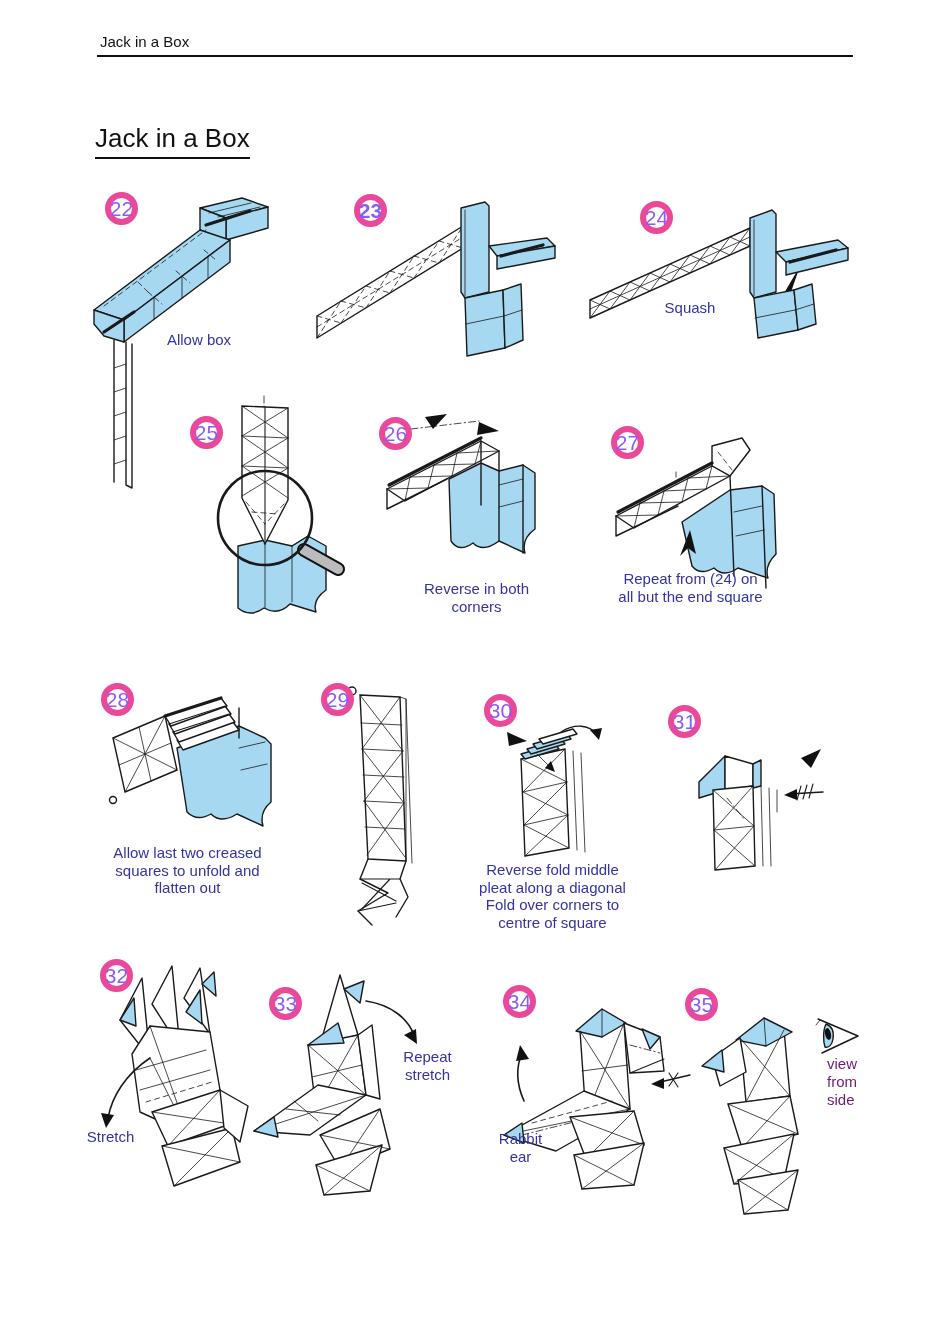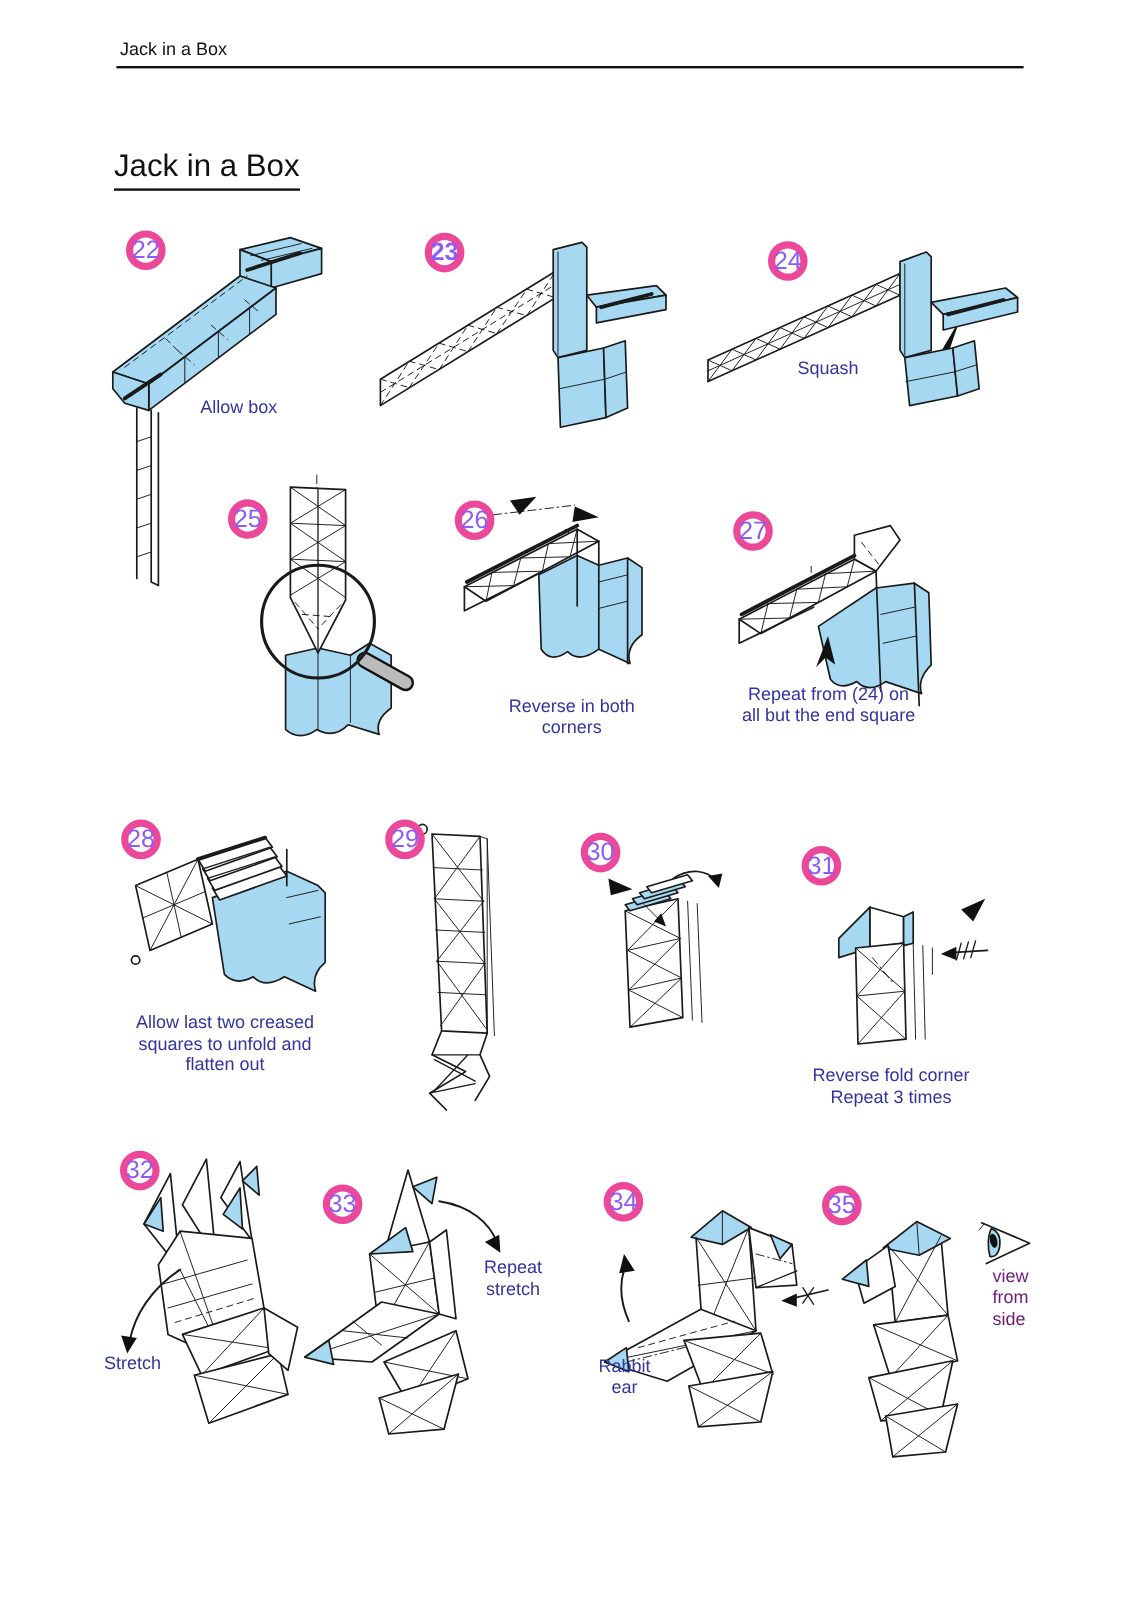--- a/index.html
+++ b/index.html
@@ -191,38 +191,40 @@
     <path class="ln thin" d="M70,33 L74,132 M78,35 L82,134"></path>
     <path class="ln thin" d="M20,74 L64,64 M21,107 L65,97"></path>
     <path class="ln thin" d="M18,41 L64,64 M62,31 L20,74 M20,74 L65,97 M64,64 L21,107 M21,107 L66,130 M65,97 L22,138"></path>
     <polygon class="ln blue" points="18,36 52,26 56,31 22,41"></polygon>
     <polygon class="ln blue" points="24,31 58,21 62,26 28,36"></polygon>
     <polygon class="ln blue" points="30,26 64,16 68,21 34,31"></polygon>
     <polygon class="ln white" points="36,21 70,11 74,16 40,26"></polygon>
     <path class="ln thin" d="M34,36 L48,50"></path>
     <polygon class="blk" points="52,54 42,50 48,43"></polygon>
   </svg>
+  <div class="caption" style="left:445px; top:861px; width:215px;">Reverse fold middle
+pleat along a diagonal
+Fold over corners to
+centre of square</div>
 
   <svg class="diag" style="left:697px; top:742px;" width="135" height="135" viewBox="0 0 135 135">
     <polygon class="ln blue" points="2,40 28,14 28,48 2,56"></polygon>
     <polygon class="ln white" points="28,14 56,22 56,44 28,48"></polygon>
     <polygon class="ln blue" points="56,22 64,18 64,44 56,46"></polygon>
     <polygon class="ln white" points="16,48 56,44 58,124 18,128"></polygon>
     <path class="ln thin" d="M64,44 L66,124 M72,46 L74,124 M80,48 L80,70"></path>
     <path class="ln thin ddot" d="M30,56 L48,78"></path>
     <path class="ln thin" d="M17,88 L57,84 M16,48 L57,84 M56,44 L17,88 M17,88 L58,124 M57,84 L18,128"></path>
     <polygon class="blk" points="104,16 124,7 114,26"></polygon>
     <g>
       <path class="ln" d="M92,52 L126,50"></path>
       <polygon class="blk" points="87,53 100,47 100,58"></polygon>
       <path class="ln med" d="M104,44 L100,58 M110,43 L106,57 M116,42 L112,56"></path>
     </g>
   </svg>
-  <div class="caption" style="left:645px; top:888px; width:195px;">Reverse fold corner
-Repeat 3 times</div>
 
   <svg class="diag" style="left:90px; top:962px;" width="180" height="250" viewBox="0 0 180 250">
     <polygon class="ln white" points="30,58 52,16 60,96"></polygon>
     <polygon class="ln blue" points="30,58 44,36 46,64"></polygon>
     <polygon class="ln white" points="62,42 82,4 90,86"></polygon>
     <polygon class="ln white" points="94,36 110,6 120,72"></polygon>
     <polygon class="ln blue" points="96,50 110,28 112,62"></polygon>
     <polygon class="ln blue" points="112,22 124,10 126,34"></polygon>
     <polygon class="ln white" points="42,92 60,64 120,70 130,128 98,172 50,150"></polygon>
     <path class="ln thin" d="M46,108 L116,88 M50,128 L120,108 M60,96 L98,172 M60,64 L98,172"></path>

